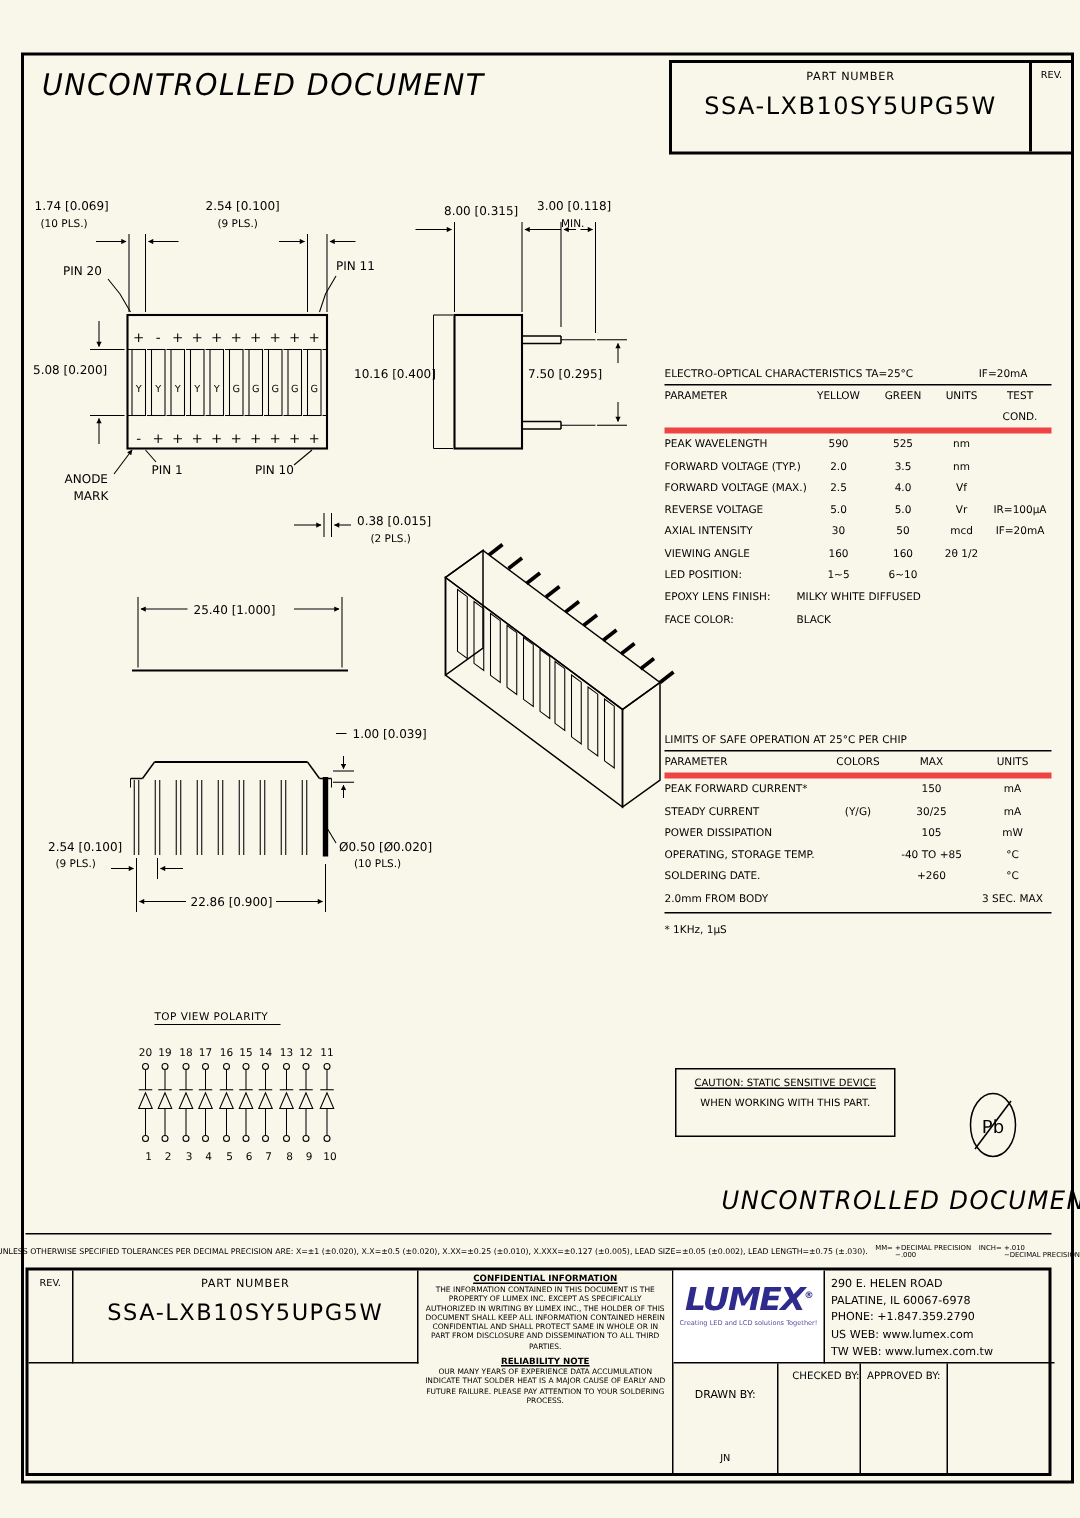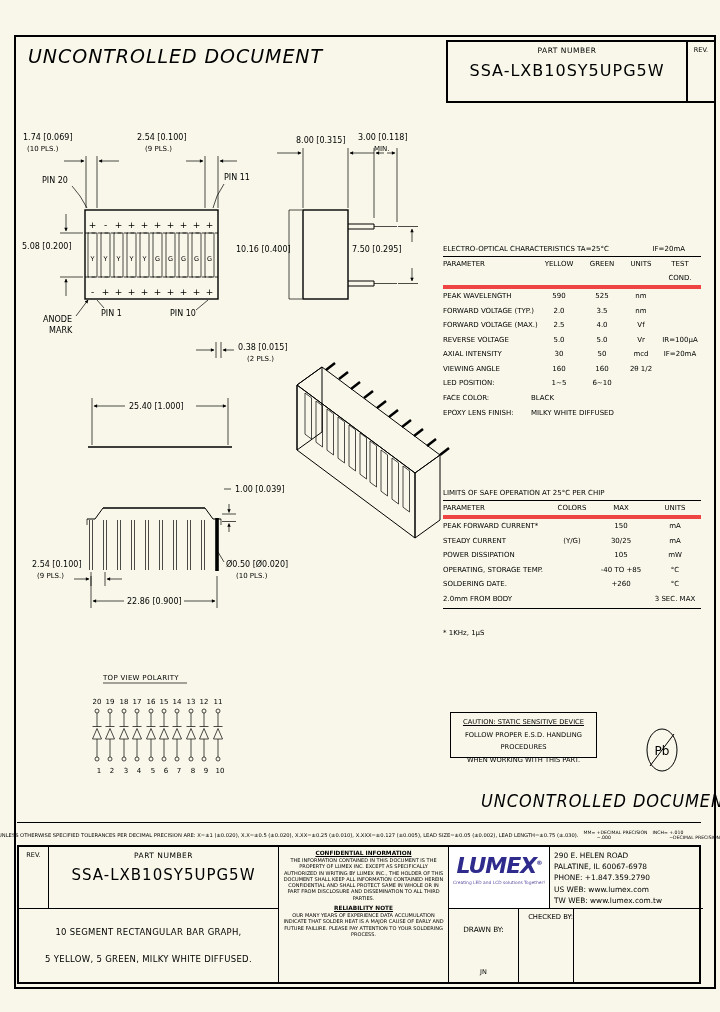--- a/index.html
+++ b/index.html
@@ -29,21 +29,21 @@
   .tbl{position:absolute;left:443px;width:258px;font-size:7px}
   .tbl .title{display:flex;justify-content:space-between;border-bottom:1px solid #000;line-height:13px;padding-right:16px;white-space:nowrap}
   .tbl .head{display:grid;border-bottom:4px solid #ef4444;line-height:14px}
   .tbl .row{display:grid;height:14.5px;line-height:14.5px;white-space:nowrap}
   .eo .head,.eo .row{grid-template-columns:94px 44px 42px 36px 42px}
   .lim .head,.lim .row{grid-template-columns:108px 42px 56px 52px}
   .c{text-align:center}
   .spanrow{height:15px;line-height:15px;white-space:nowrap}
   .spanrow .lbl{display:inline-block;min-width:88px}
   .rows-box{border-bottom:1px solid #000;padding-bottom:2px}
-  .footnote{font-size:7px;margin-top:20px}
+  .footnote{font-size:7px;margin-top:7px}
   
   .caution{left:450px;top:712px;width:147px;height:46px;border:1.5px solid #000;text-align:center;font-size:6.7px;line-height:12.5px;padding-top:3px;box-sizing:border-box}
   .caution .u{text-decoration:underline}
   
   .tol{left:17px;top:822px;width:684px;height:23px;border-top:1.5px solid #000;display:flex;align-items:center;justify-content:center;gap:5px;font-size:5.2px;white-space:nowrap}
   .tolstack{display:inline-block;font-size:4.6px;line-height:5px;text-align:left}
   
   .tblk{left:17px;top:845px;width:684px;height:139px;border:2px solid #000;box-sizing:border-box}
   .cell{position:absolute;box-sizing:border-box}
   .br{border-right:1.5px solid #000}.bb{border-bottom:1.5px solid #000}
@@ -460,22 +460,22 @@
       <span class="c">2θ 1/2</span>
       <span class="c"></span>
     </div>
   <div class="row">
       <span>LED POSITION:</span>
       <span class="c">1~5</span>
       <span class="c">6~10</span>
       <span class="c"></span>
       <span class="c"></span>
     </div>
+  <div class="spanrow"><span class="lbl">EPOXY LENS FINISH:</span><span>MILKY WHITE DIFFUSED</span></div>
   <div class="spanrow"><span class="lbl">FACE COLOR:</span><span>BLACK</span></div>
-  <div class="spanrow"><span class="lbl">EPOXY LENS FINISH:</span><span>MILKY WHITE DIFFUSED</span></div>
 </div>
 
 <div class="tbl lim" style="top:487px">
   <div class="title">
       <span>LIMITS OF SAFE OPERATION AT 25°C  PER CHIP</span>
       <span></span>
     </div>
   <div class="head">
     <span>PARAMETER</span>
     <span class="c">COLORS</span>
@@ -518,41 +518,36 @@
         <span class="c"></span>
         <span class="c"></span>
         <span class="c">3 SEC. MAX</span>
       </div>
   </div>
   <div class="footnote">* 1KHz, 1µS</div>
 </div>
 
 <div class="abs caution">
   <div class="u">CAUTION: STATIC SENSITIVE DEVICE</div>
-  <div>FOLLOW PROPER E.S.D. HANDLING PROCEDURES</div>
   <div>WHEN WORKING WITH THIS PART.</div>
 </div>
 
 <div class="abs wm wm-bottom">UNCONTROLLED DOCUMENT</div>
 
 <div class="abs tol">
   <span>UNLESS OTHERWISE SPECIFIED TOLERANCES PER DECIMAL PRECISION ARE: X=±1 (±0.020), X.X=±0.5 (±0.020), X.XX=±0.25 (±0.010), X.XXX=±0.127 (±0.005),  LEAD SIZE=±0.05 (±0.002), LEAD LENGTH=±0.75 (±.030).</span>
   <span class="tolstack"><span>MM=</span> <span>+DECIMAL PRECISION</span><br><span style="visibility:hidden">MM=</span> <span>−.000</span></span>
   <span class="tolstack"><span>INCH=</span> <span>+.010</span><br><span style="visibility:hidden">INCH=</span> <span>−DECIMAL PRECISION</span></span>
 </div>
 
 <div class="abs tblk">
   <div class="cell c-rev br bb">REV.</div>
   <div class="cell c-pn br bb">
     <div class="l">PART NUMBER</div>
     <div class="v">SSA-LXB10SY5UPG5W</div>
-  </div>
-  <div class="cell c-desc br">
-    <div>10 SEGMENT RECTANGULAR BAR GRAPH,</div>
-    <div>5 YELLOW, 5 GREEN, MILKY WHITE DIFFUSED.</div>
   </div>
   <div class="cell c-mid br">
     <div class="mid-title">CONFIDENTIAL INFORMATION</div>
     <div class="mid-body">THE INFORMATION CONTAINED IN THIS DOCUMENT IS THE PROPERTY OF LUMEX INC. EXCEPT AS SPECIFICALLY AUTHORIZED IN WRITING BY LUMEX INC., THE HOLDER OF THIS DOCUMENT SHALL KEEP ALL INFORMATION CONTAINED HEREIN CONFIDENTIAL AND SHALL PROTECT SAME IN WHOLE OR IN PART FROM DISCLOSURE AND DISSEMINATION TO ALL THIRD PARTIES.</div>
     <div class="mid-title" style="margin-top:4px">RELIABILITY NOTE</div>
     <div class="mid-body">OUR MANY YEARS OF EXPERIENCE DATA ACCUMULATION INDICATE THAT SOLDER HEAT IS A MAJOR CAUSE OF EARLY AND FUTURE FAILURE. PLEASE PAY ATTENTION TO YOUR SOLDERING PROCESS.</div>
   </div>
   <div class="cell c-logo br bb">
     <div class="logo-text"><span>LUMEX</span><span class="logo-reg">®</span></div>
     <div class="logo-tag">Creating LED and LCD solutions Together!</div>
@@ -564,13 +559,16 @@
     <div>US WEB: www.lumex.com</div>
     <div>TW WEB: www.lumex.com.tw</div>
   </div>
   <div class="cell c-drawn br">
     <div>DRAWN BY:</div>
     <div class="drawn-val">JN</div>
   </div>
   <div class="cell c-checked br">
     <div>CHECKED BY:</div>
   </div>
+  <div class="cell c-approved br">
+    <div>APPROVED BY:</div>
+  </div>
 </div>
 
 </body></html>

